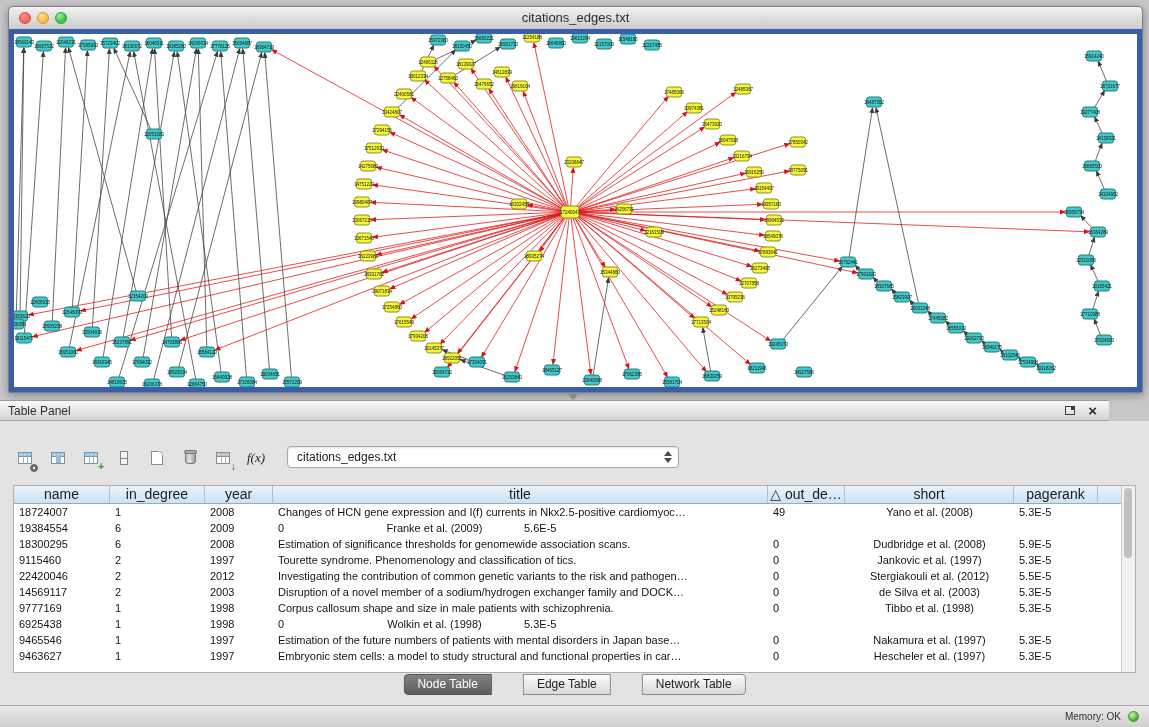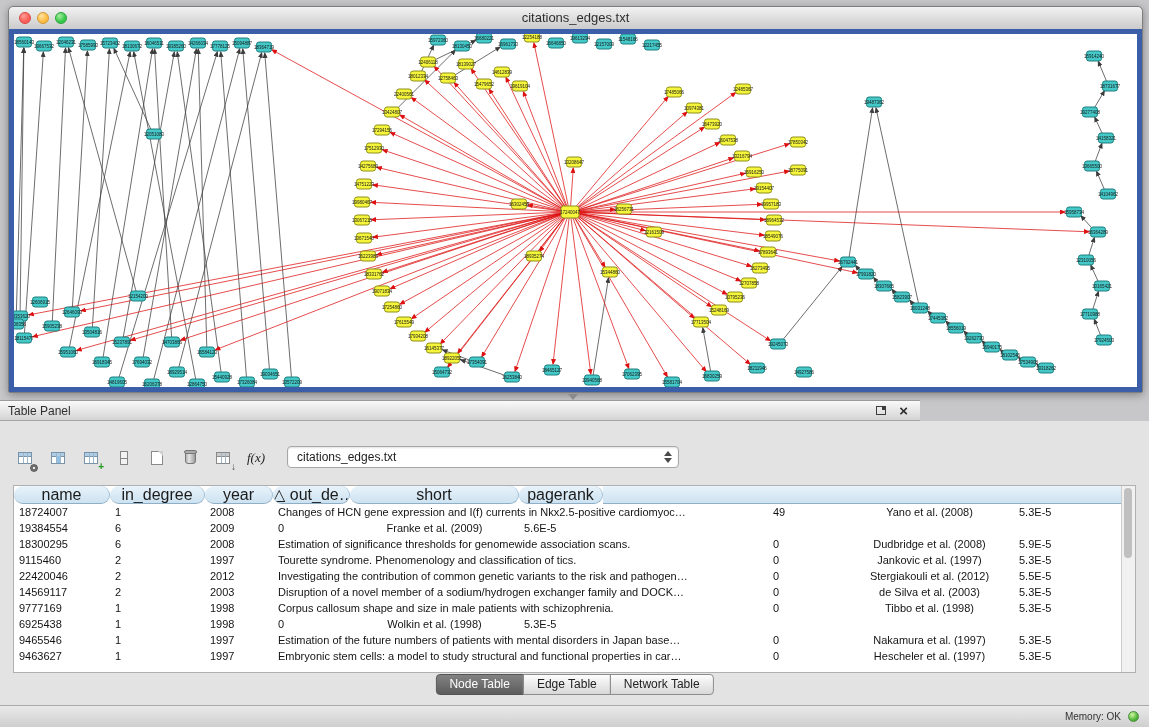--- a/index.html
+++ b/index.html
@@ -16,21 +16,21 @@
   .tl-red{left:10px;background:radial-gradient(circle at 35% 30%,#ff9d97,#fc5f57 60%);border:1px solid #d9453e;}
   .tl-yellow{left:28px;background:radial-gradient(circle at 35% 30%,#ffe2a2,#fdbc40 60%);border:1px solid #d29a33;}
   .tl-green{left:46px;background:radial-gradient(circle at 35% 30%,#a9eda0,#35c84a 60%);border:1px solid #2aa338;}
   .graph-content{position:absolute;left:0;right:0;top:22px;bottom:0;
     border:5px solid #3a5ea8;background:#ffffff;overflow:hidden;}
   .graph-content svg{display:block;}
   
   .divider-handle{position:absolute;left:568px;top:394px;width:0;height:0;
     border-left:5px solid transparent;border-right:5px solid transparent;border-top:6px solid #8a8a8a;}
   
-  .panel-header{position:absolute;left:0;top:400px;width:920px;height:21px;
+  .panel-header{position:absolute;left:0;top:400px;width:1109px;height:21px;
     background:linear-gradient(#fafafa,#d3d3d3);border-top:1px solid #9b9b9b;
     border-bottom:1px solid #a5a5a5;box-sizing:border-box;}
   .panel-title{position:absolute;left:8px;top:3px;font-size:12px;color:#2f2f2f;}
   .float-icon{position:absolute;right:34px;top:5px;width:10px;height:9px;
     border:1.5px solid #3c3c3c;box-sizing:border-box;}
   .float-icon::before{content:"";position:absolute;right:-1px;top:-1px;width:4px;height:4px;background:#3c3c3c;}
   .close-icon{position:absolute;right:12px;top:1px;font-size:15px;font-weight:bold;color:#2e2e2e;line-height:18px;}
   .panel-body{position:absolute;left:0;top:421px;width:1149px;height:284px;background:#e3e3e3;}
   
   .table-toolbar{position:absolute;left:12px;top:22px;height:30px;display:flex;align-items:center;}
@@ -63,32 +63,32 @@
   .combobox .arrows{position:absolute;right:5px;top:3px;width:11px;height:14px;}
   .combobox .up{position:absolute;left:2px;top:1px;width:0;height:0;
     border-left:4px solid transparent;border-right:4px solid transparent;border-bottom:5px solid #4a4a4a;}
   .combobox .down{position:absolute;left:2px;bottom:1px;width:0;height:0;
     border-left:4px solid transparent;border-right:4px solid transparent;border-top:5px solid #4a4a4a;}
   
   .table-wrap{position:absolute;left:13px;top:64px;width:1123px;height:188px;
     background:#fff;border:1px solid #b0b0b0;box-sizing:border-box;overflow:hidden;}
   .thead{display:flex;height:18px;}
   .hcell{background:linear-gradient(#e8f3fb,#cde2f1);border-right:1px solid #a3c0d6;
-    border-bottom:1px solid #8fafc6;box-sizing:border-box;font-size:16px;color:#1b1b1b;
-    text-align:center;line-height:17px;white-space:nowrap;overflow:hidden;border-radius:9px;}
+    border-bottom:1px solid #8fafc6;box-sizing:border-box;font-size:14px;color:#1b1b1b;
+    text-align:center;line-height:17px;white-space:nowrap;overflow:hidden;}
   .hfill{flex:1;background:linear-gradient(#e8f3fb,#cde2f1);border-bottom:1px solid #8fafc6;}
   .c0{width:96px}.c1{width:95px}.c2{width:68px}.c3{width:495px}.c4{width:77px}.c5{width:169px}.c6{width:84px}
   .trow{display:flex;height:16px;}
   .tcell{font-size:11px;color:#141414;line-height:16px;padding-left:5px;box-sizing:border-box;
     white-space:nowrap;overflow:hidden;}
   .tcell.c5{text-align:center;padding-left:0;}
   .vscroll{position:absolute;right:0;top:0;bottom:0;width:13px;background:#f1f1f1;border-left:1px solid #cccccc;}
   .vthumb{position:absolute;left:2px;top:2px;width:8px;height:70px;background:#c0c0c0;border-radius:4px;}
   
-  .tabs{position:absolute;top:253px;left:50%;transform:translateX(-50%);display:flex;}
+  .tabs{position:absolute;top:253px;left:50%;transform:translateX(-50%);display:flex;gap:32px;}
   .tab{padding:2px 13px;font-size:12px;color:#222;background:linear-gradient(#fdfdfd,#d8d8d8);
     border:1px solid #8d8d8d;margin-left:-1px;line-height:15px;white-space:nowrap;}
   .tab:first-child{border-radius:4px 0 0 4px;margin-left:0;}
   .tab:last-child{border-radius:0 4px 4px 0;}
   .tab.selected{background:linear-gradient(#828282,#5c5c5c);color:#fff;border-color:#555;}
   
   .statusbar{position:absolute;left:0;bottom:0;width:1149px;height:22px;
     background:linear-gradient(#e9e9e9,#cfcfcf);border-top:1px solid #a9a9a9;box-sizing:border-box;}
   .memory-label{position:absolute;right:28px;top:5px;font-size:10px;color:#333;}
   .memory-dot{position:absolute;right:10px;top:5px;width:11px;height:11px;border-radius:50%;
@@ -569,20 +569,21 @@
         <span class="up"></span>
         <span class="down"></span>
       </span>
   </div>
 
   <div class="table-wrap">
     <div class="thead">
       <div class="hcell c0">name</div>
       <div class="hcell c1">in_degree</div>
       <div class="hcell c2">year</div>
+      <div class="hcell c3">title</div>
       <div class="hcell c4"><span>△</span> <span>out_de…</span></div>
       <div class="hcell c5">short</div>
       <div class="hcell c6">pagerank</div>
       <div class="hfill"></div>
     </div>
     <div>
         <div class="trow">
           <div class="tcell c0">18724007</div>
           <div class="tcell c1">1</div>
           <div class="tcell c2">2008</div>

